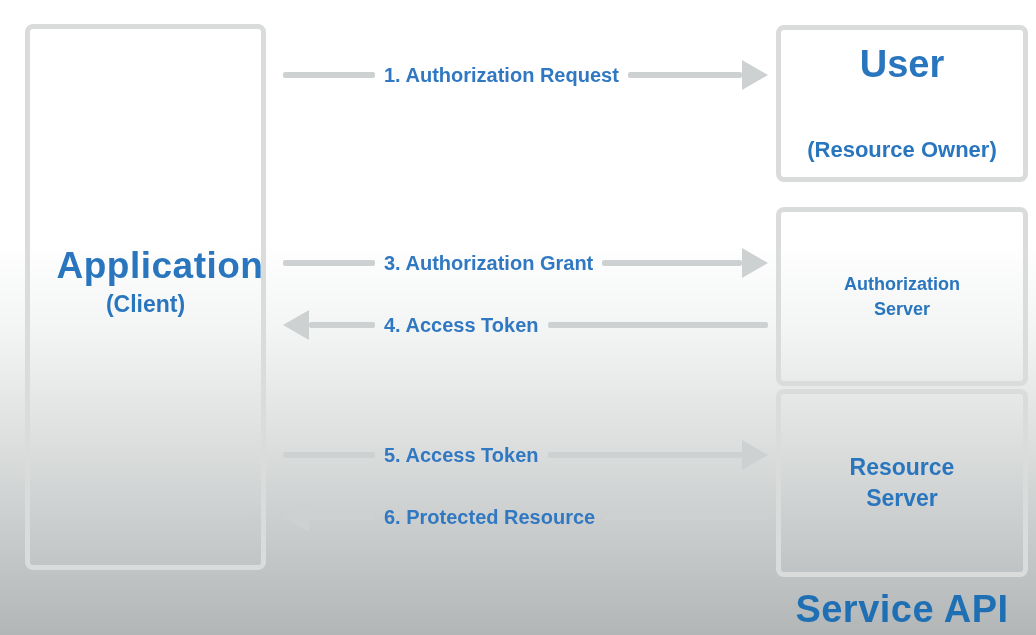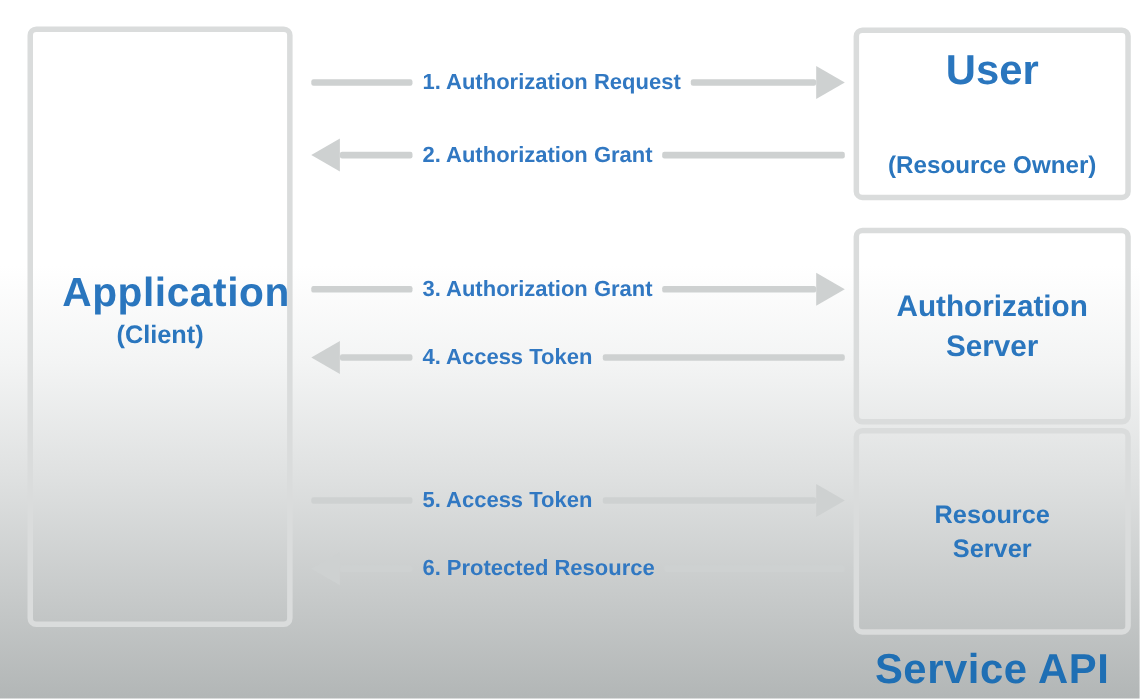--- a/index.html
+++ b/index.html
@@ -42,21 +42,21 @@
   }
   #app-box   { left: 25px;  top: 24px;  width: 241px; height: 546px; justify-content: flex-start; }
   #app-box .node-title    { font-size: 37px; margin-top: 216px; letter-spacing: 0.5px; margin-left: 29px; }
   #app-box .node-subtitle { font-size: 23px; margin-top: 3px; }
 
   #user-box  { left: 776px; top: 25px;  width: 252px; height: 157px; gap: 48px; }
   #user-box .node-title    { font-size: 38px; }
   #user-box .node-subtitle { font-size: 22px; margin-top: 2px; }
 
   #auth-box  { left: 776px; top: 207px; width: 252px; height: 179px; }
-  #auth-box .node-title { font-size: 27px; line-height: 1.35; }
+  #auth-box .node-title { font-size: 18px; line-height: 1.35; }
 
   #res-box   { left: 776px; top: 389px; width: 252px; height: 188px; }
   #res-box .node-title { font-size: 23px; line-height: 1.35; }
 
   #service-api-label {
     position: absolute;
     left: 776px; top: 588px; width: 252px;
     text-align: center;
     color: #1f6fb4;
     font-size: 38px;
@@ -133,26 +133,20 @@
 
   <div id="service-api-label">Service API</div>
 
   <div class="flow-row" id="flow-0">
     <div class="seg lead-right"></div>
     <span class="flow-label">1. Authorization Request</span>
     <div class="seg fill"></div>
     <div class="arrowhead right"></div>
   </div>
 
-  <div class="flow-row" id="flow-1">
-    <div class="arrowhead left"></div>
-    <div class="seg lead-left"></div>
-    <span class="flow-label">2. Authorization Grant</span>
-    <div class="seg fill"></div>
-  </div>
 
   <div class="flow-row" id="flow-2">
     <div class="seg lead-right"></div>
     <span class="flow-label">3. Authorization Grant</span>
     <div class="seg fill"></div>
     <div class="arrowhead right"></div>
   </div>
 
   <div class="flow-row" id="flow-3">
     <div class="arrowhead left"></div>

